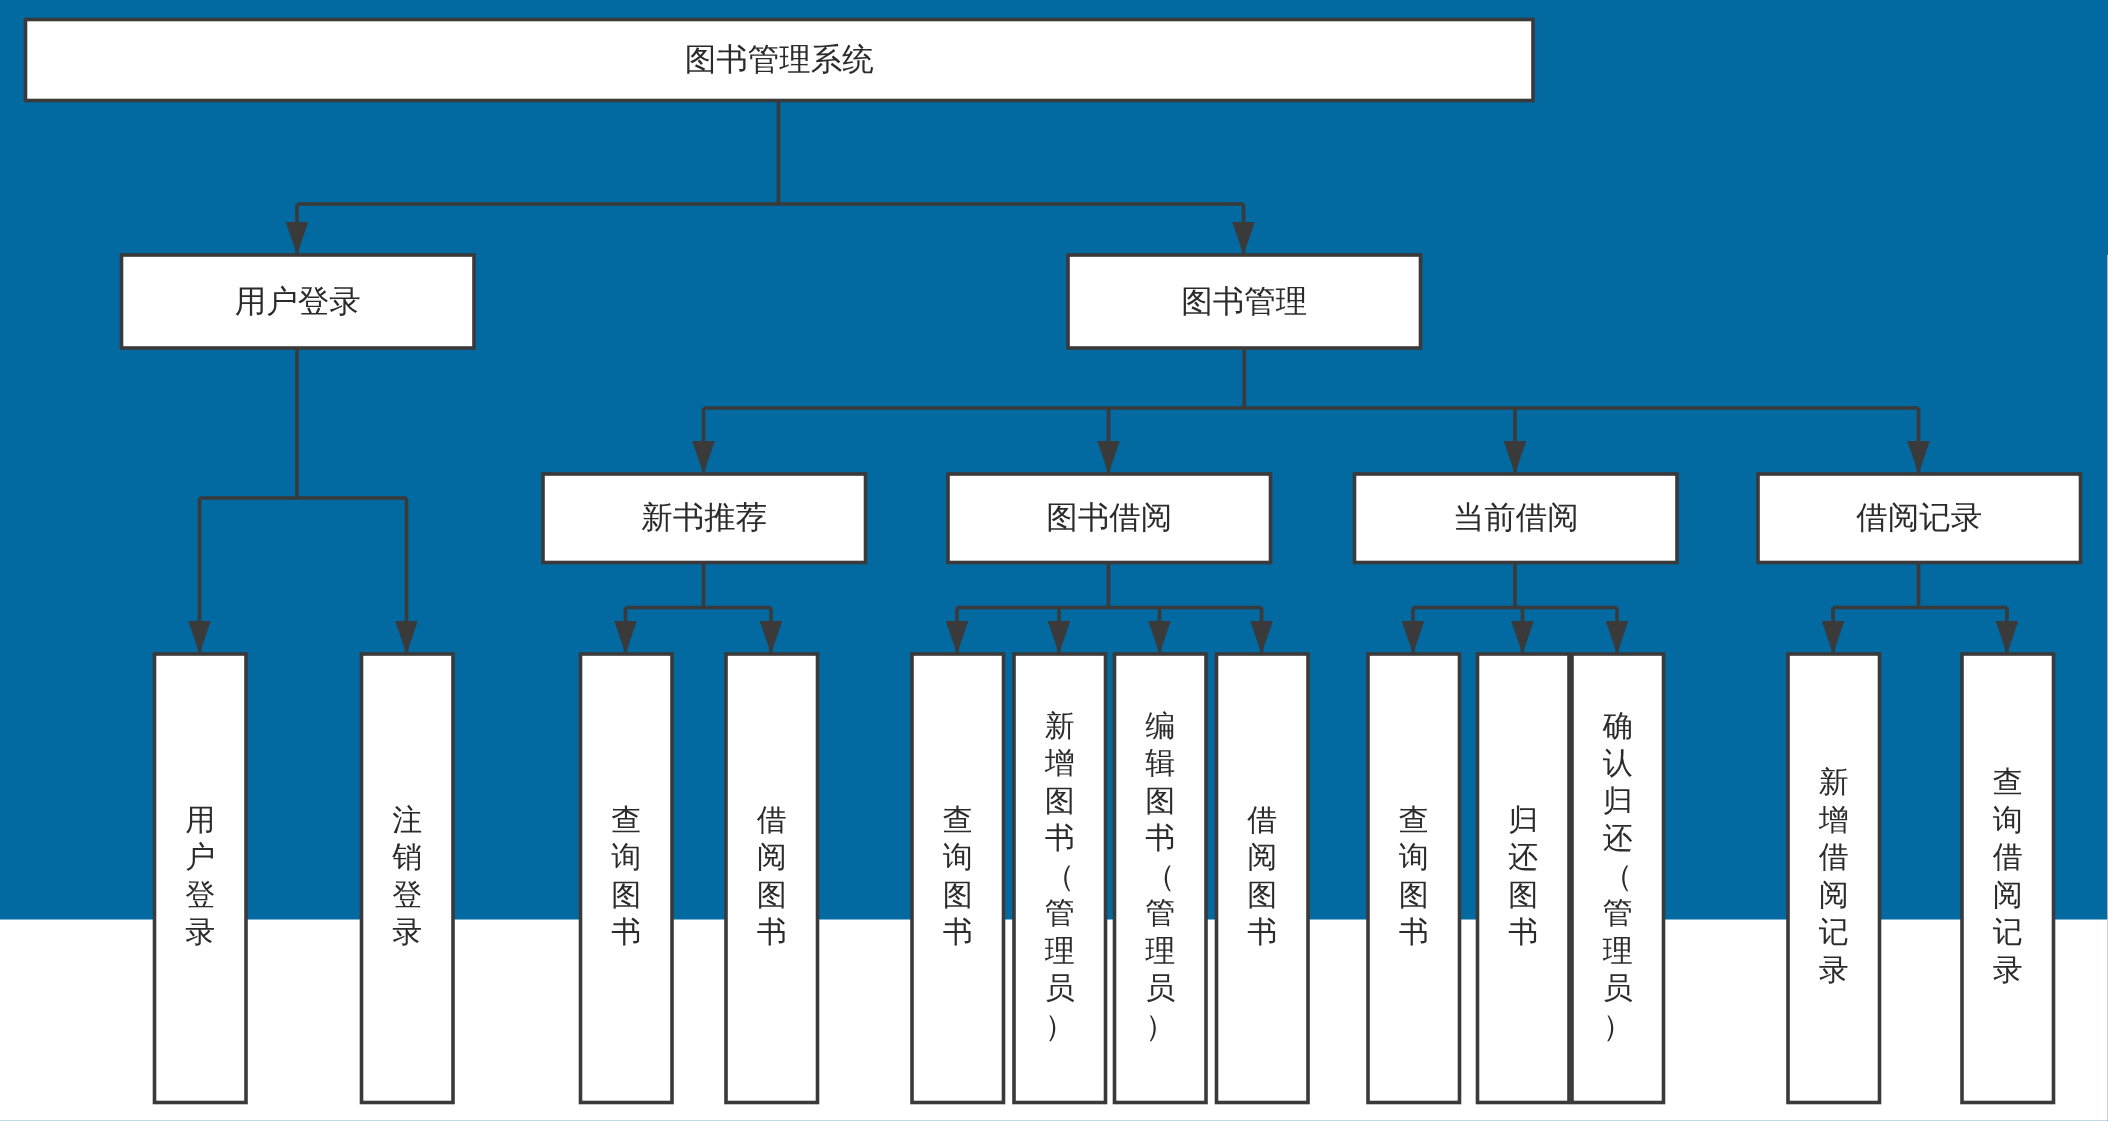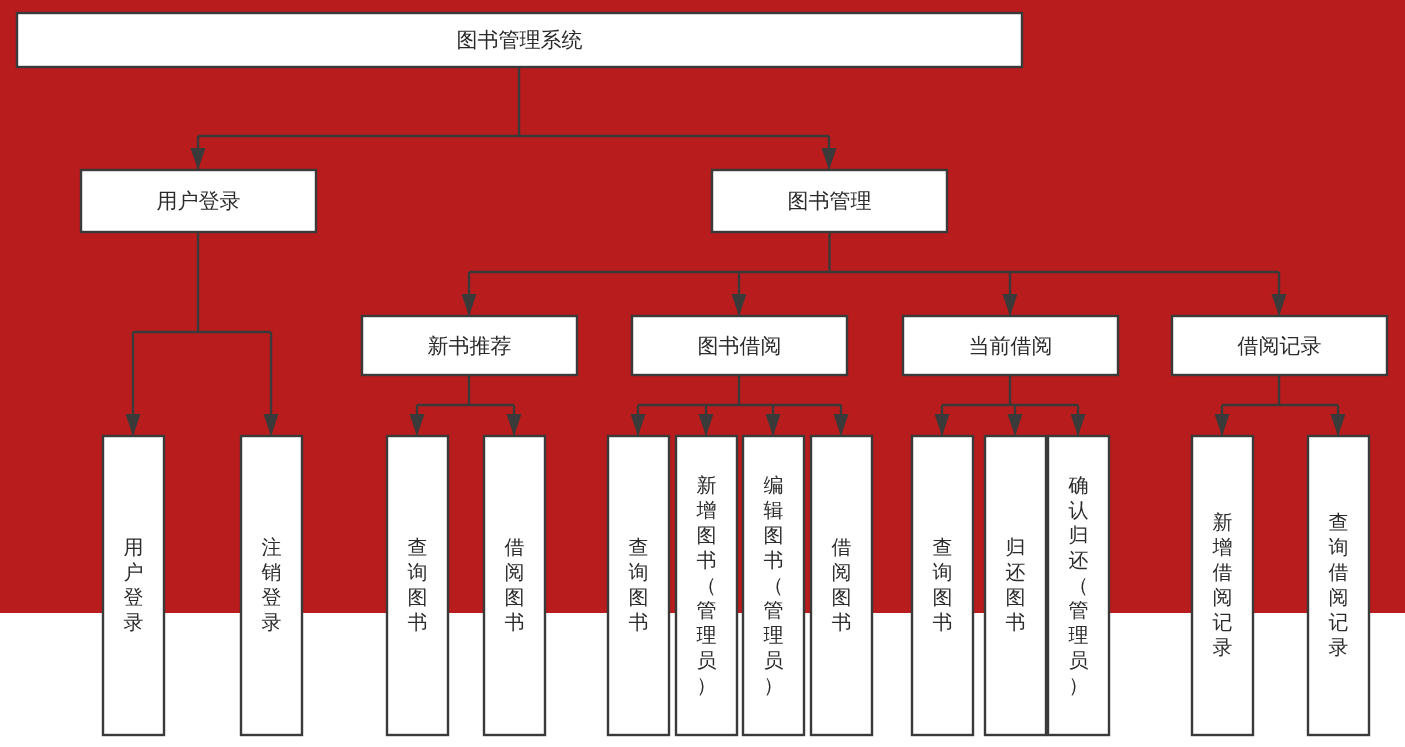--- a/index.html
+++ b/index.html
@@ -10,21 +10,21 @@
   body {
     width: 1405px;
     height: 747px;
     font-family: "DejaVu Sans", "Liberation Sans", sans-serif;
     overflow: hidden;
   }
   #diagram-root {
     position: relative;
     width: 1405px;
     height: 613px;
-    background: #b91c1c;
+    background: #0369a1;
   }
   svg#tree-svg {
     position: absolute;
     top: 0;
     left: 0;
     width: 1405px;
     height: 747px;
     display: block;
   }
   .node-box {

